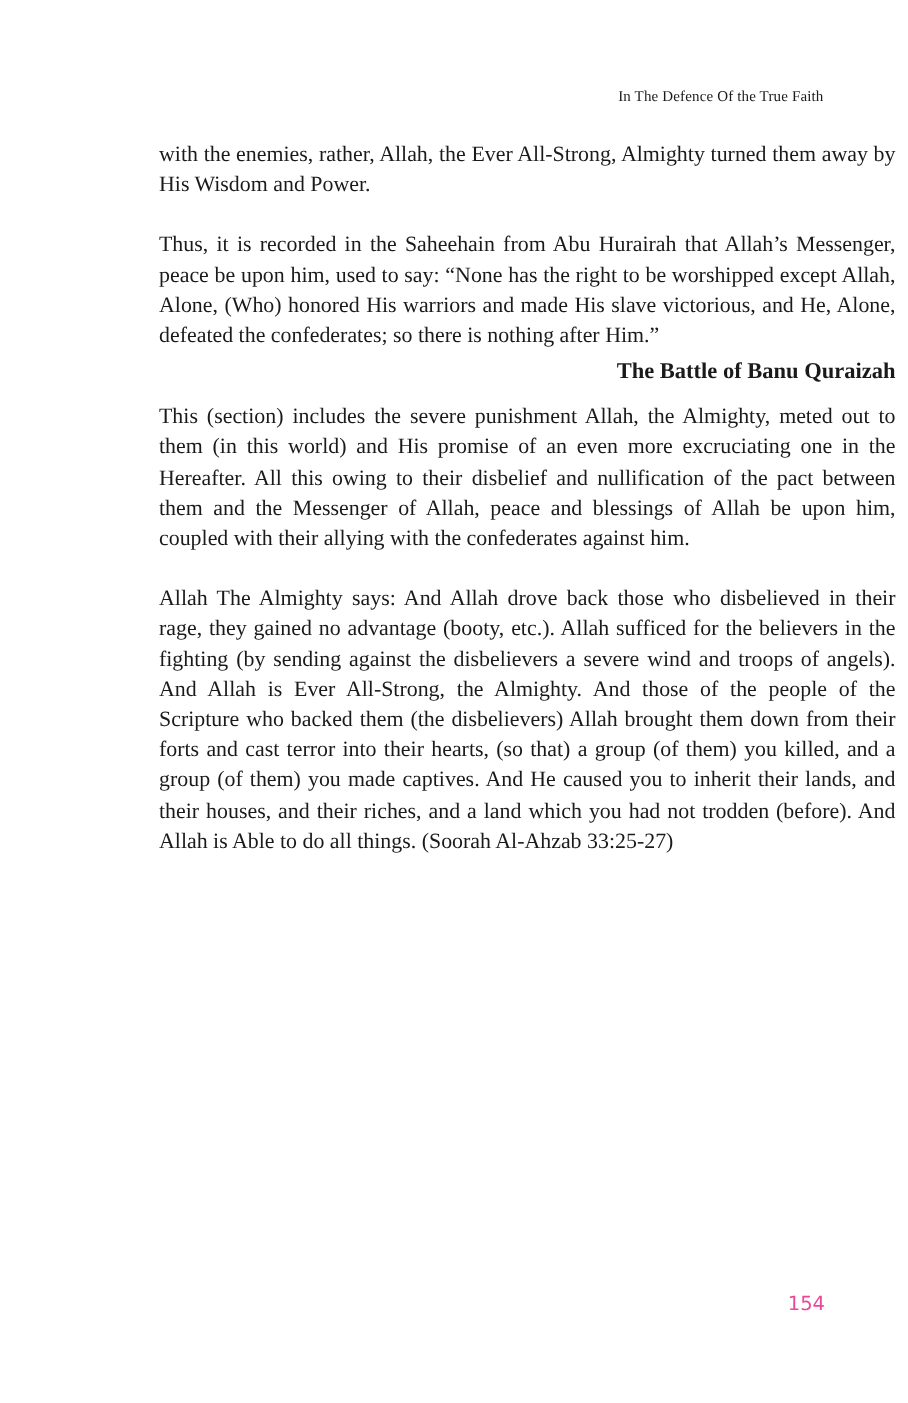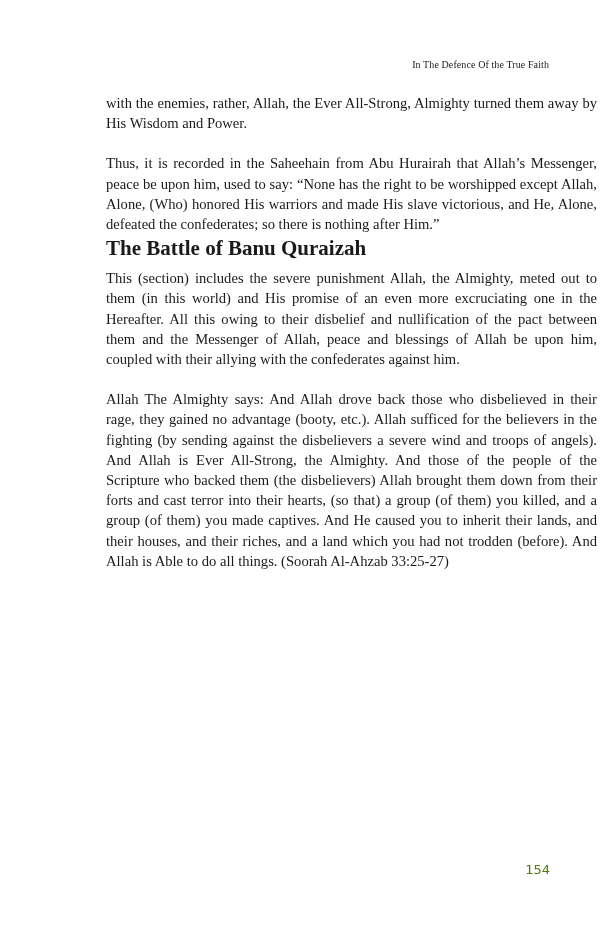--- a/index.html
+++ b/index.html
@@ -35,34 +35,34 @@
       margin: 0;
       font-size: 14.6px;
       line-height: 20.2px;
       text-align: justify;
       text-align-last: left;
     }
     .gap-1 { margin-top: 20px; }
     .gap-heading-before { margin-top: 32px; }
     .section-heading {
       margin: 0;
-      font-size: 21px;
+      font-size: 15px;
       font-weight: bold;
-      text-align: left;
+      text-align: right;
       line-height: 28px;
     }
     .heading-after { margin-top: 6px; }
     .page-number {
       position: absolute;
       top: 862px;
       right: 55px;
       font-family: "DejaVu Sans", "Liberation Sans", sans-serif;
       font-size: 13px;
       line-height: 16px;
-      color: #4d7c0f;
+      color: #ec4899;
     }
   </style>
 </head>
 <body>
 
 <div class="running-header">In The Defence Of the True Faith</div>
 
 <div class="content">
   <p class="para">with the enemies, rather, Allah, the Ever All-Strong, Almighty turned them away by His Wisdom and Power.</p>
   <p class="para gap-1">Thus, it is recorded in the Saheehain from Abu Hurairah that Allah’s Messenger, peace be upon him, used to say: “None has the right to be worshipped except Allah, Alone, (Who) honored His warriors and made His slave victorious, and He, Alone, defeated the confederates; so there is nothing after Him.”</p>

